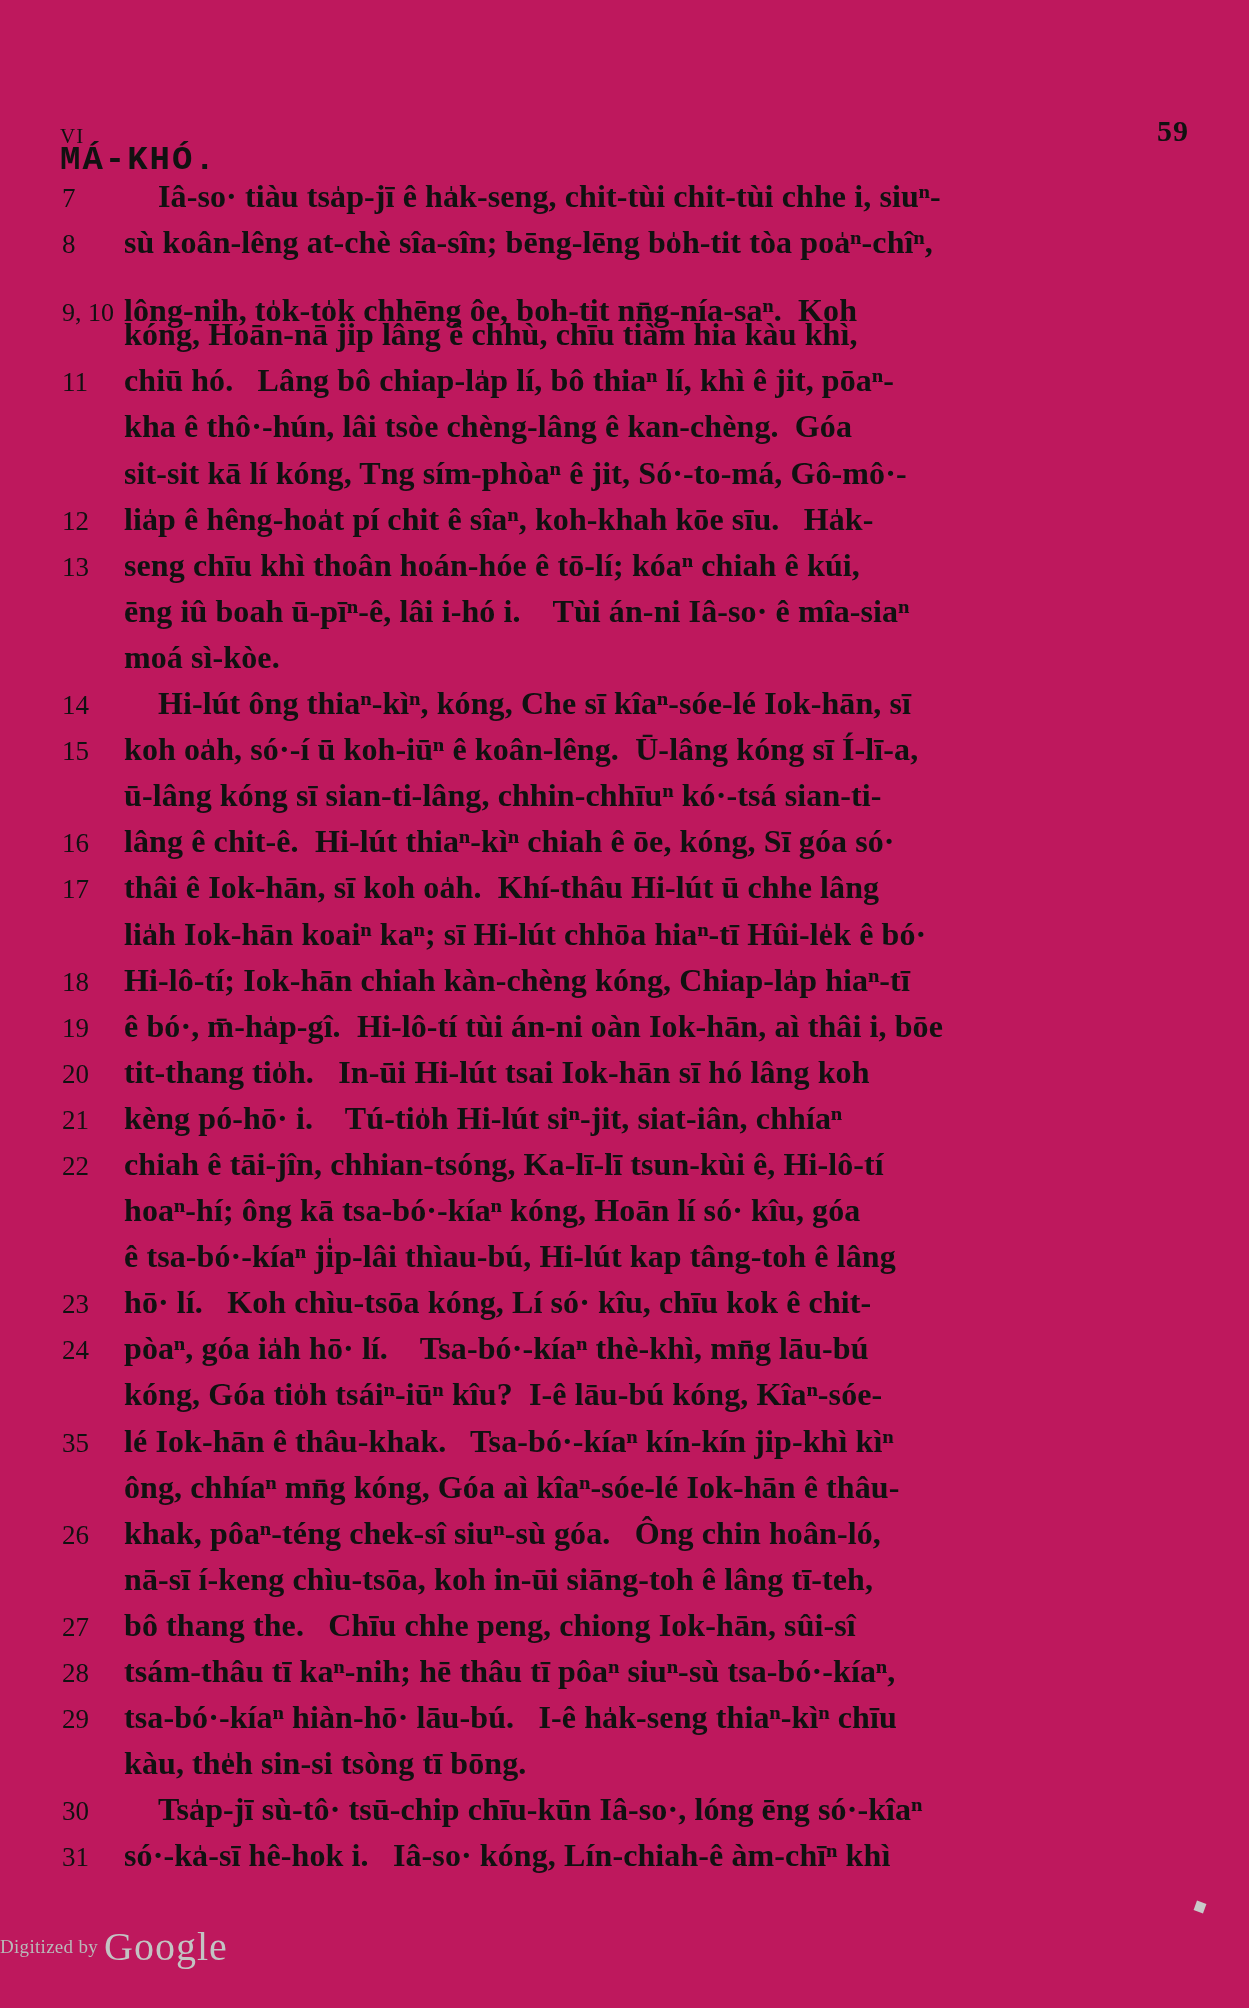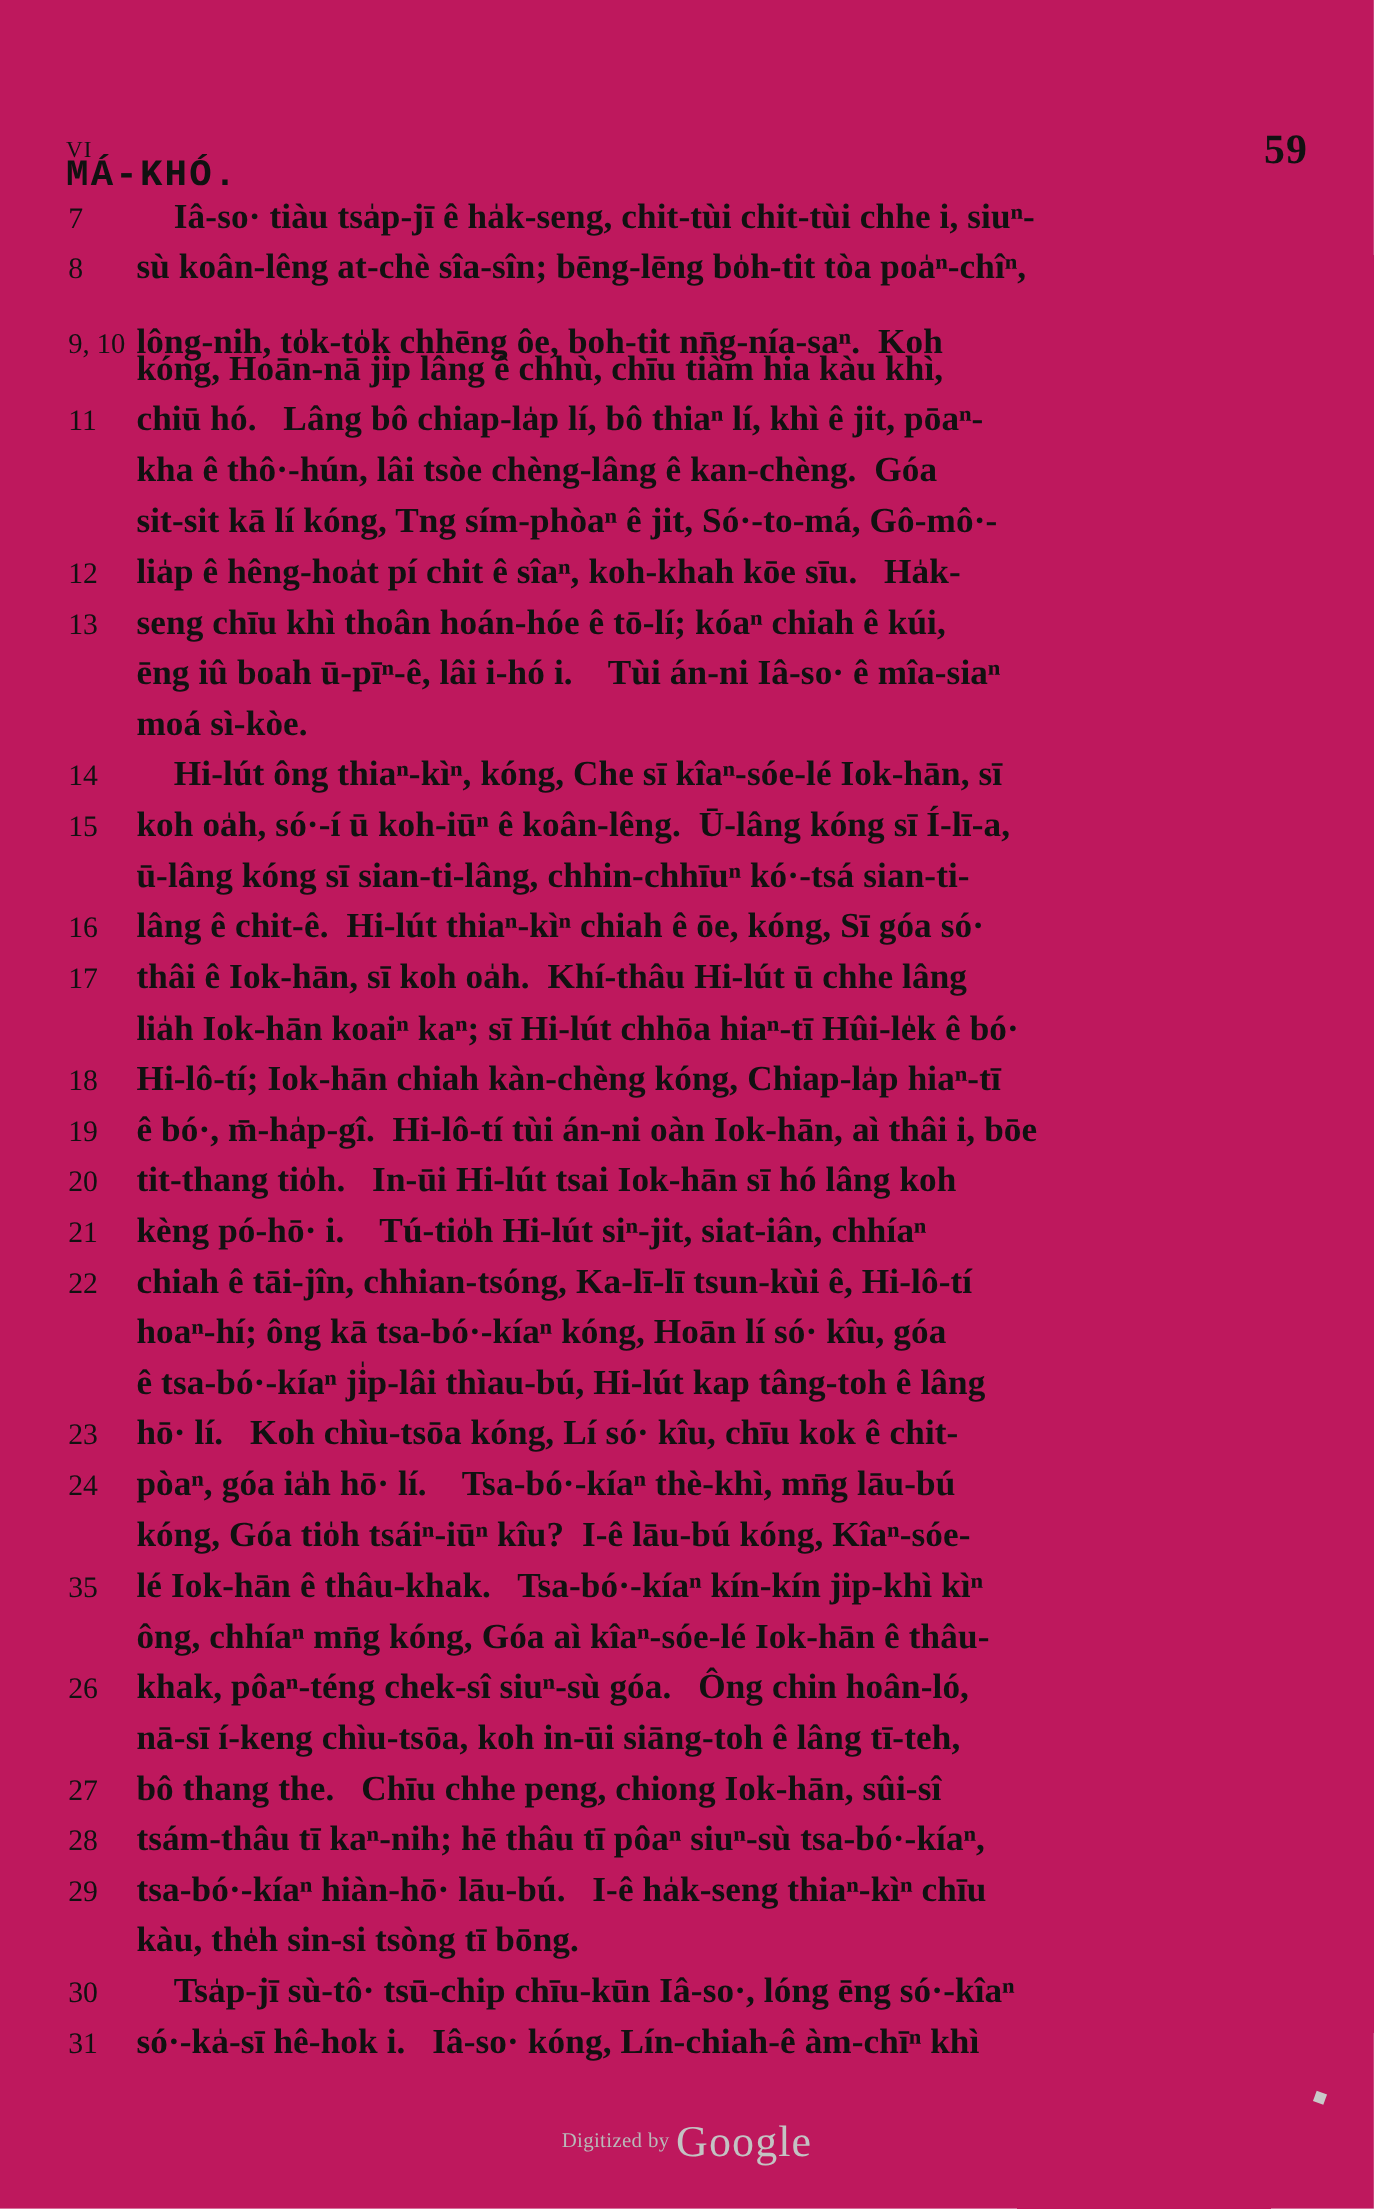--- a/index.html
+++ b/index.html
@@ -40,21 +40,21 @@
     font-size: 34px;
     font-weight: bold;
     letter-spacing: 2px;
     font-family: Liberation Mono, monospace;
     margin-top: 29px;
   }
   .header .page-number {
     position: absolute;
     right: 0;
     top: 2px;
-    font-size: 38px;
+    font-size: 30px;
     font-weight: bold;
     letter-spacing: 1px;
   }
   .body-text {
     position: absolute;
     top: 178px;
     left: 62px;
     width: 1128px;
   }
   .line {
@@ -84,21 +84,20 @@
     white-space: pre;
   }
   .ltext.indent {
     padding-left: 34px;
   }
   .footer {
     position: absolute;
     left: 0;
     right: 0;
     bottom: 38px;
-    text-align: center;
     color: #b9b9b9;
   }
   .footer .digitized {
     font-size: 19px;
     font-family: "Liberation Serif", serif;
     vertical-align: middle;
     letter-spacing: 0.3px;
   }
   .footer .google {
     font-size: 40px;

